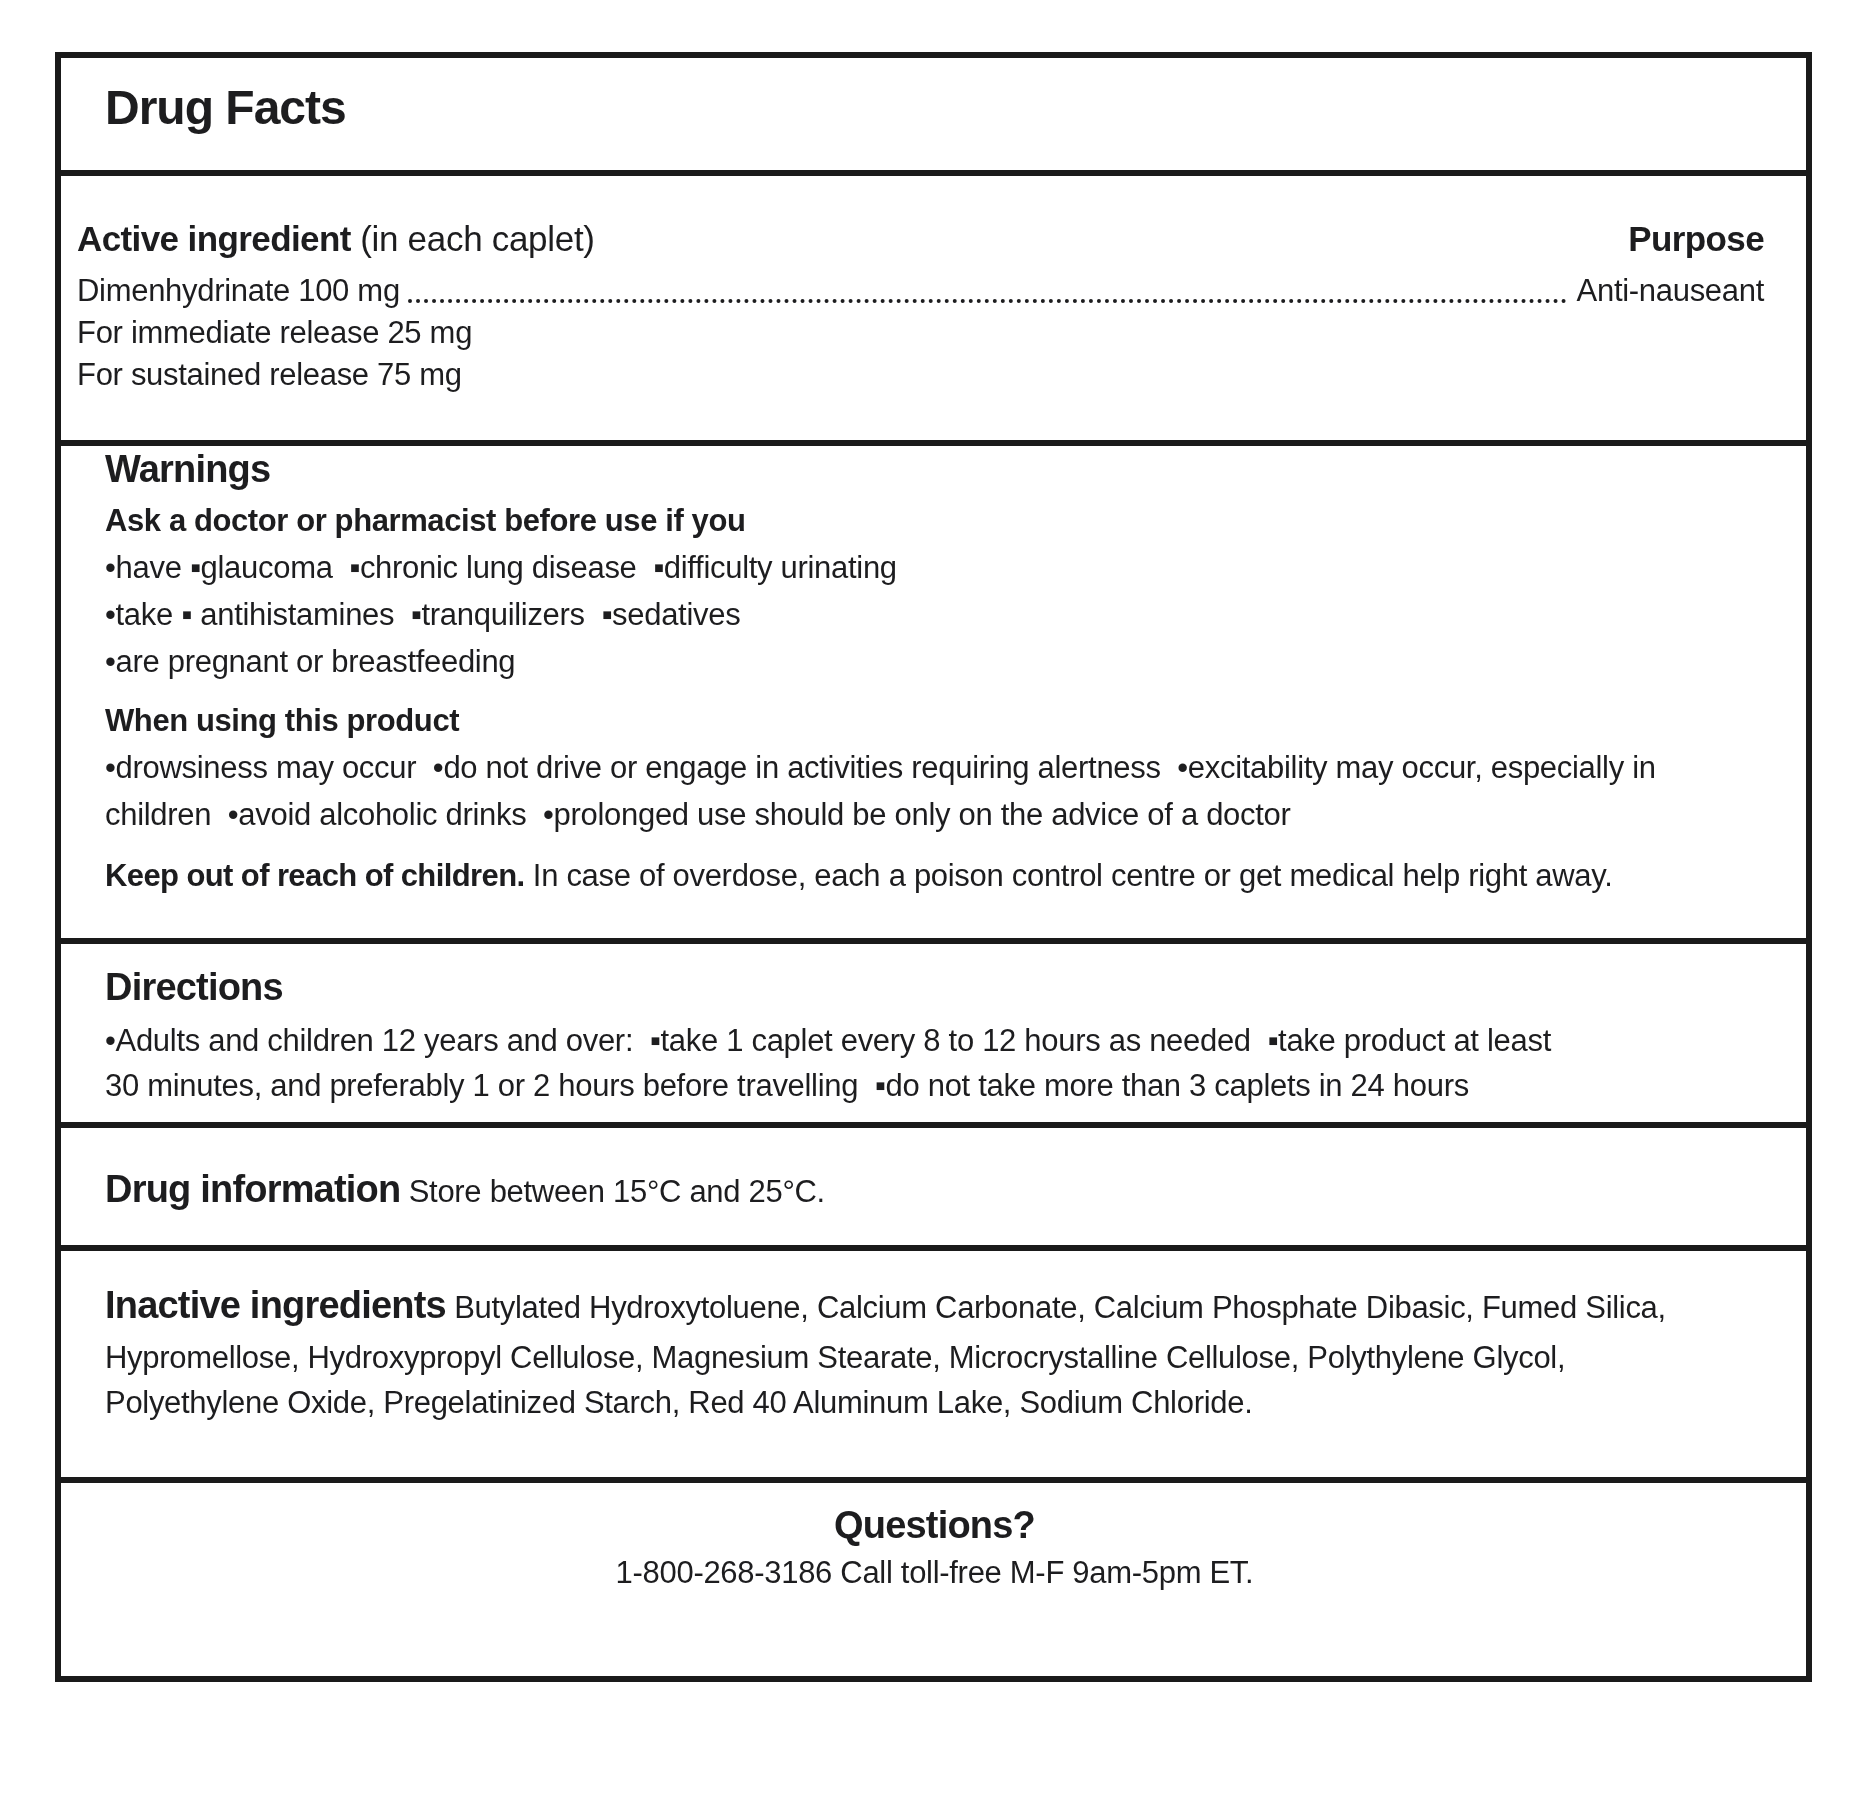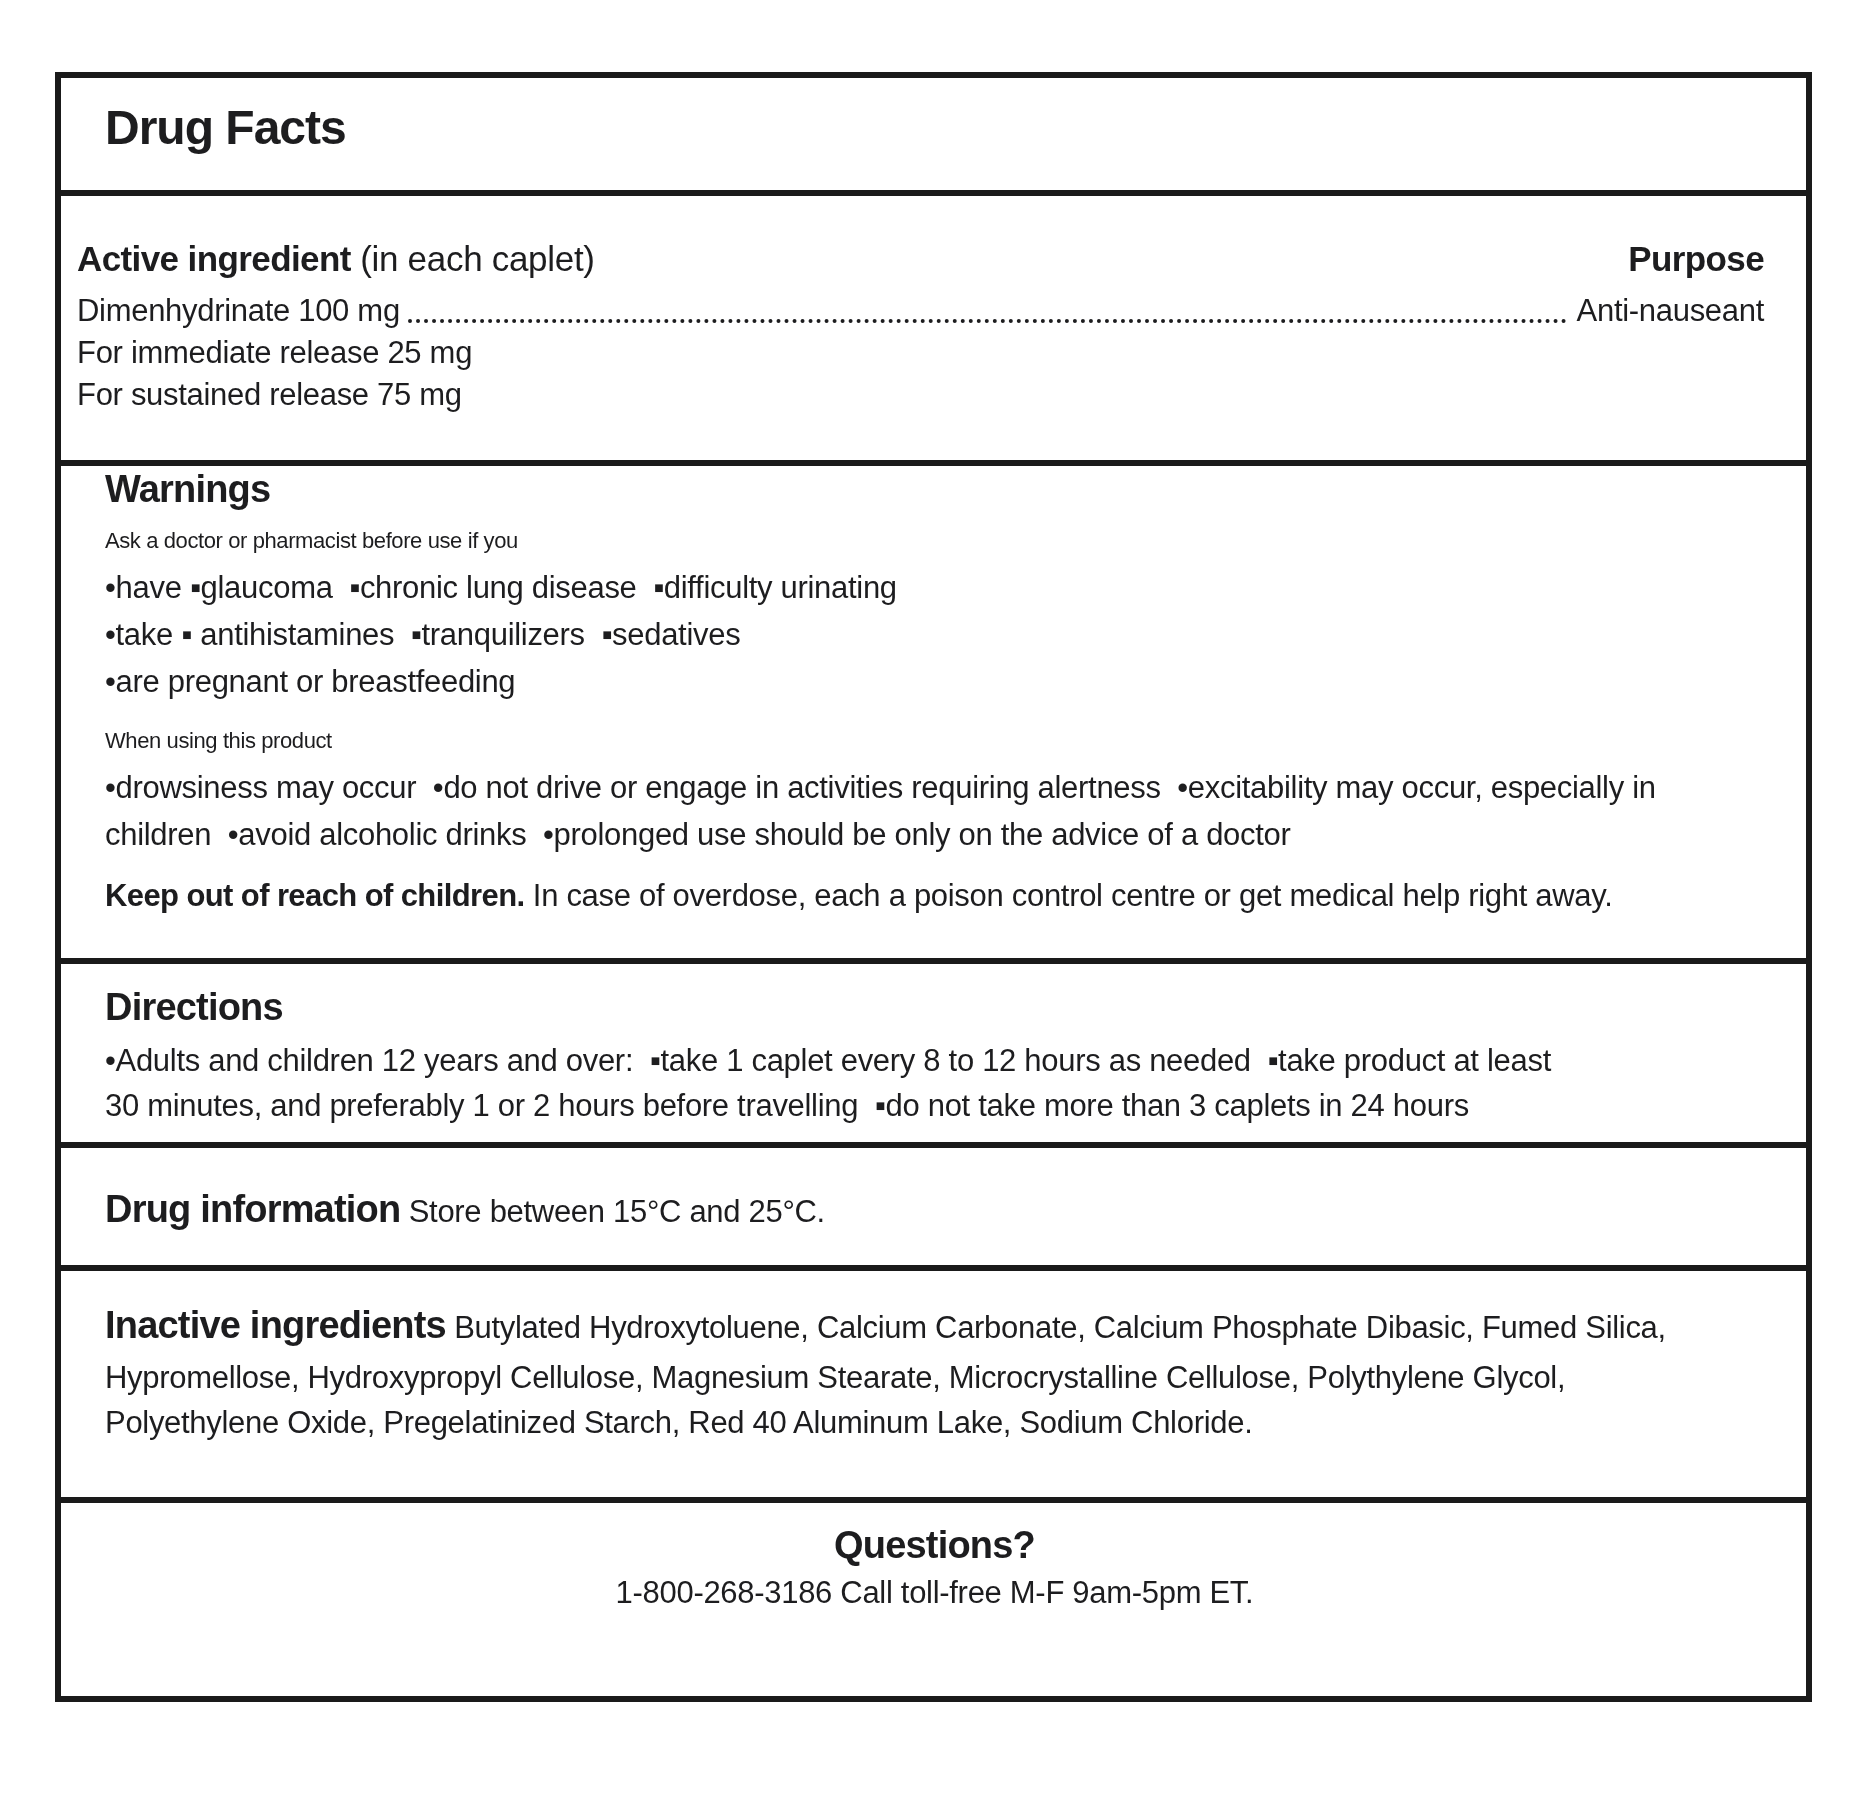--- a/index.html
+++ b/index.html
@@ -11,21 +11,21 @@
     position: relative;
     width: 1875px;
     height: 1800px;
     background: #ffffff;
     font-family: "Liberation Sans", "DejaVu Sans", sans-serif;
     color: #1d1d1f;
   }
   .label-box {
     position: absolute;
     left: 55px;
-    top: 72px;
+    top: 52px;
     width: 1757px;
     height: 1630px;
     border: 6px solid #1a1a1a;
     box-sizing: border-box;
     background: #ffffff;
   }
   .section {
     box-sizing: border-box;
     border-bottom: 6px solid #1a1a1a;
     padding-left: 44px;
@@ -75,22 +75,22 @@
 
   
   .sec-warnings { height: 498px; }
   .h2 {
     font-size: 38px;
     font-weight: bold;
     letter-spacing: -0.8px;
     line-height: 46px;
   }
   .bold-sub {
-    font-size: 22px;
-    font-weight: normal;
+    font-size: 31px;
+    font-weight: bold;
     letter-spacing: -0.4px;
     line-height: 46px;
     margin-top: 6px;
   }
   .warn-line {
     font-size: 31px;
     line-height: 47px;
     letter-spacing: -0.3px;
   }
   .when-heading { margin-top: 13px; }

